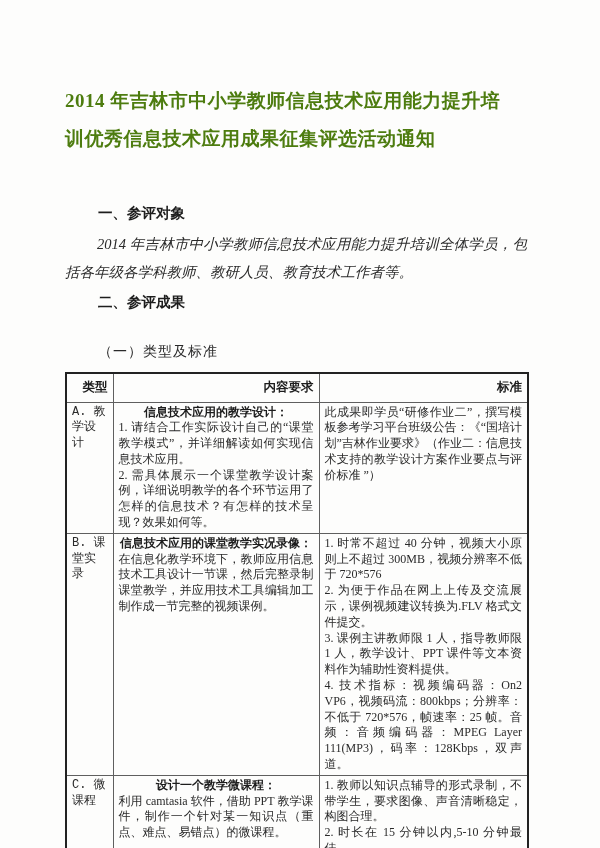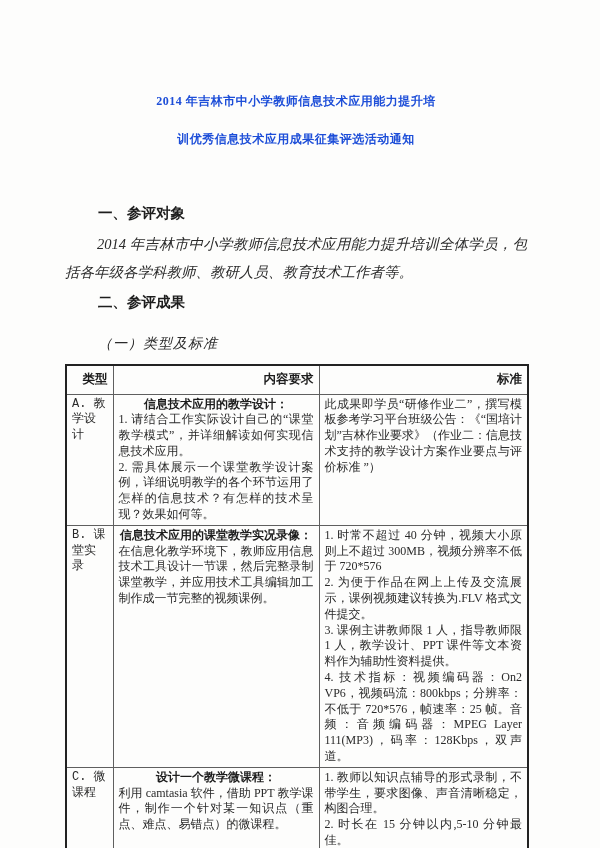--- a/index.html
+++ b/index.html
@@ -12,25 +12,25 @@
     font-family: "Liberation Serif", "DejaVu Serif", serif;
     color: #262626;
   }
   .page {
     width: 600px; height: 848px;
     padding: 0 73px 0 65px;
   }
   
   .doc-title {
     margin-top: 82px;
-    text-align: center;
+    text-align: left;
     font-weight: bold;
-    font-size: 12px;
+    font-size: 19px;
     line-height: 38px;
-    color: #1d4ed8;
+    color: #4d7c0f;
     letter-spacing: 0.5px;
   }
   
   .h-sans {
     font-family: "Liberation Sans", "DejaVu Sans", sans-serif;
     font-weight: bold;
     font-size: 14.5px;
     color: #1d1d1d;
     padding-left: 33px;
     margin-top: 5px;
@@ -42,25 +42,24 @@
     line-height: 28px;
     text-indent: 2.2em;
     text-align: justify;
     margin-top: 6px;
     color: #2a2a2a;
     font-style: italic;
   }
   .sub-head {
     font-size: 14px;
     padding-left: 33px;
-    margin-top: 20px;
+    margin-top: 28px;
     line-height: 22px;
     color: #2a2a2a;
     letter-spacing: 1px;
-    font-style: italic;
   }
   
   table.results {
     margin-top: 9px;
     width: 462px;
     border-collapse: collapse;
     table-layout: fixed;
     font-size: 12px;
     line-height: 15.8px;
     color: #2a2a2a;

